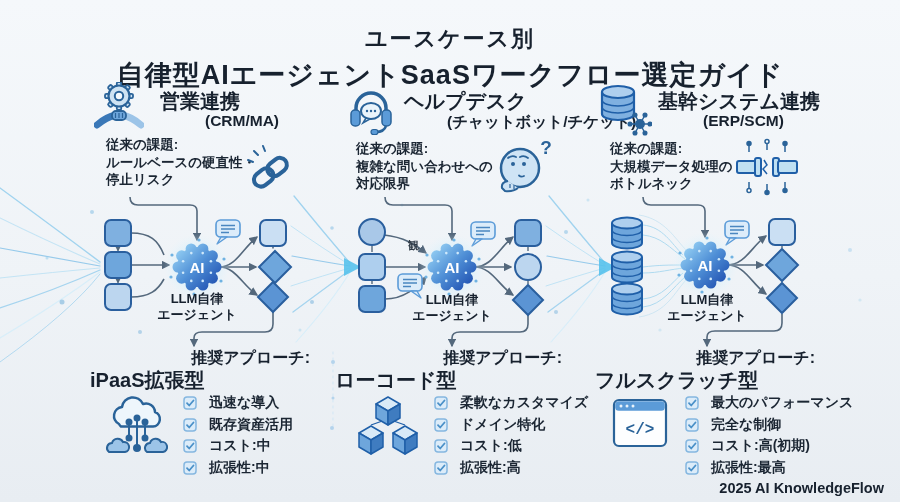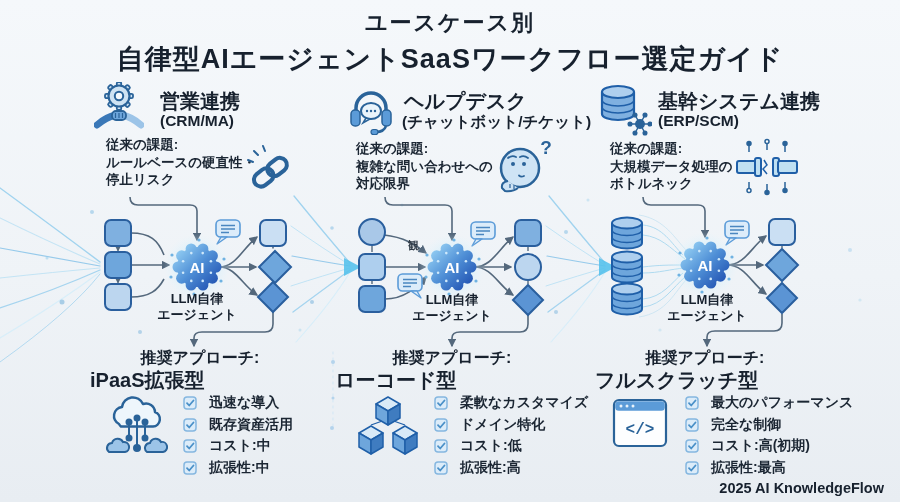--- a/index.html
+++ b/index.html
@@ -1,27 +1,27 @@
 <!DOCTYPE html>
 <html><head>
 <meta charset="utf-8">
 <style>
   html,body{margin:0;padding:0;background:#e9eef3;}
   .canvas{position:relative;width:900px;height:502px;overflow:hidden;
     background:linear-gradient(180deg,#f5f8fb 0%,#eff3f7 55%,#e8edf2 100%);
     font-family:"Liberation Sans","DejaVu Sans",sans-serif;color:#1b2633;}
   .canvas > *{position:absolute;}
-  .title-block{top:8px;left:0;right:0;text-align:center;color:#17212e;}
+  .title-block{top:24px;left:0;right:0;text-align:center;color:#17212e;}
   .title-line1{font-size:22px;font-weight:bold;letter-spacing:2px;}
   .title-line2{font-size:27px;font-weight:bold;margin-top:3px;letter-spacing:1px;}
   .col-title{font-size:20px;font-weight:bold;color:#17212e;}
-  .col-sub{font-size:15.5px;font-weight:bold;color:#17212e;}
+  .col-sub{font-size:15.5px;font-weight:bold;color:#17212e;margin-left:45px;}
   .challenge{font-size:13.5px;font-weight:bold;line-height:17.5px;color:#1b2633;}
   .agent-label{width:120px;text-align:center;font-size:13px;font-weight:bold;line-height:15.5px;color:#17212e;}
-  .approach-heading{width:220px;text-align:center;font-size:16px;font-weight:bold;color:#17212e;}
+  .approach-heading{width:220px;text-align:right;font-size:16px;font-weight:bold;color:#17212e;}
   .approach-name{width:220px;font-size:20px;font-weight:bold;color:#17212e;}
   .checklist{display:flex;flex-direction:column;gap:3.5px;}
   .check-item{display:flex;align-items:center;gap:12px;font-size:14px;font-weight:bold;color:#1b2633;white-space:nowrap;}
   .footer{right:16px;bottom:6px;font-size:14.5px;font-weight:bold;color:#17212e;}
 </style>
 </head>
 <body>
 
 <div class="canvas">
 

